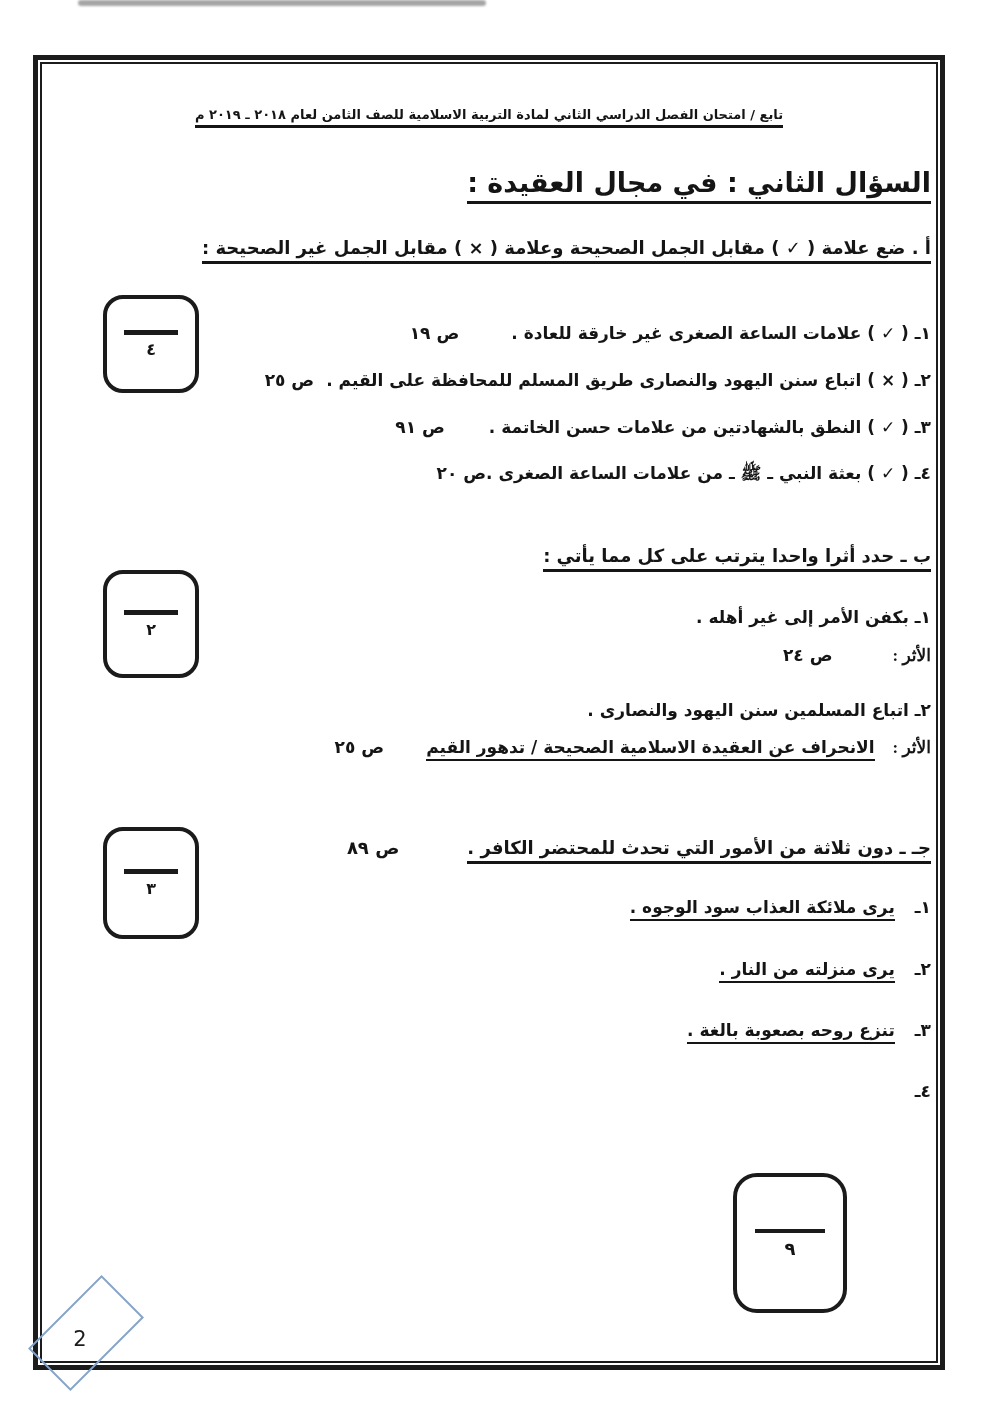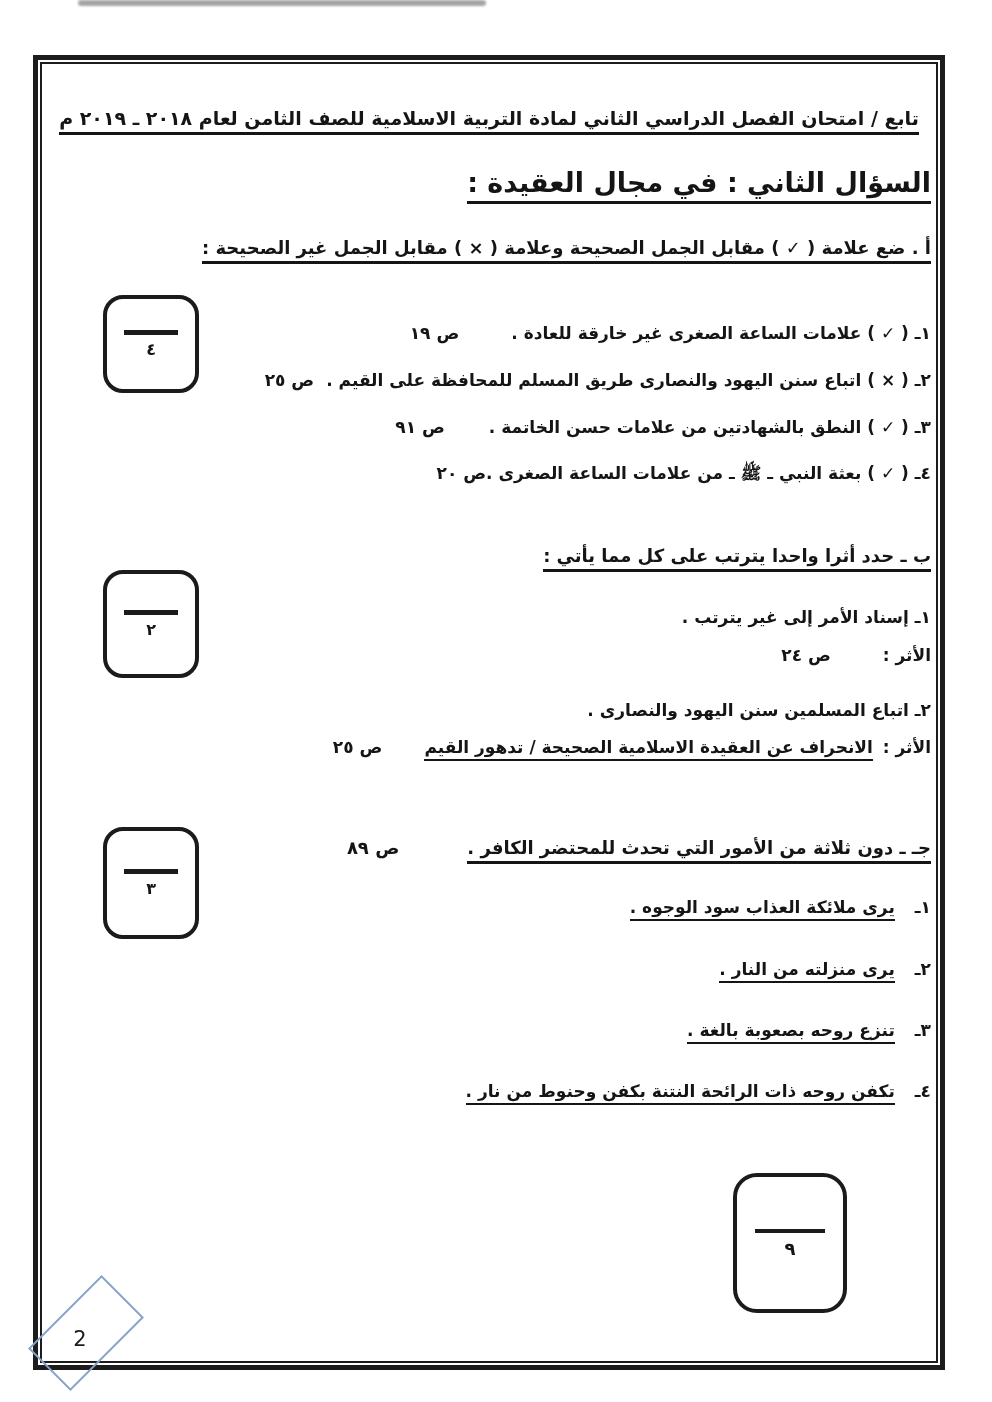--- a/index.html
+++ b/index.html
@@ -17,35 +17,35 @@
     border:5px solid #1c1c1c;
   }
   .frame-inner{position:absolute;inset:2px;border:2px solid #1c1c1c;}
   .content{
     position:absolute;left:33px;top:55px;width:912px;height:1315px;
     direction:rtl;
   }
   .line{position:absolute;right:14px;left:14px;display:flex;align-items:baseline;white-space:nowrap;}
   .u{border-bottom:3px solid #151515;padding-bottom:3px;}
   .u2{border-bottom:2.5px solid #151515;padding-bottom:2px;}
-  .header-line{top:52px;justify-content:center;font-size:19px;text-align:center;}
+  .header-line{top:52px;justify-content:center;font-size:13px;text-align:center;}
   .section-title{top:112px;font-size:27px;}
   .part-heading{font-size:18px;}
   .pa-head{top:182px;}
   .item{font-size:17px;}
   .pg{margin-right:0;}
   .a1{top:268px;}.a2{top:315px;}.a3{top:362px;}.a4{top:408px;}
   .a1 .pg{margin-right:52px;}
   .a2 .pg{margin-right:12px;}
   .a3 .pg{margin-right:44px;}
   .a4 .pg{}
   .pb-head{top:490px;}
   .bq1{top:552px;}.ba1{top:590px;}
   .bq2{top:645px;}.ba2{top:682px;}
-  .ans-row .lbl{margin-left:10px;}
+  .ans-row .lbl{margin-left:18px;font-family:Liberation Serif, serif;}
   .ans-row .pg{margin-right:42px;}
   .pc-head{top:782px;}
   .pc-head .pg{margin-right:68px;}
   .c1{top:842px;}.c2{top:904px;}.c3{top:965px;}.c4{top:1026px;}
   .c-num{margin-left:20px;}
   .score-box{
     position:absolute;border:4px solid #1b1b1b;border-radius:20px;
     display:flex;flex-direction:column;align-items:center;justify-content:center;
     gap:7px;background:#fff;
   }
@@ -116,21 +116,21 @@
     <div class="line part-heading pb-head">
       <span class="u">ب ـ حدد أثرا واحدا يترتب على كل مما يأتي :</span>
     </div>
 
     <div class="score-box box-b">
       <div class="score-line"></div>
       <div class="score-num">٢</div>
     </div>
 
     <div class="line item bq1">
-      <span>١ـ إسناد الأمر إلى غير يترتب .</span>
+      <span>١ـ بكفن الأمر إلى غير أهله .</span>
     </div>
     <div class="line item ans-row ba1">
       <span class="lbl">الأثر :</span>
       <span class="pg">ص ٢٤</span>
     </div>
 
     <div class="line item bq2">
       <span>٢ـ اتباع المسلمين سنن اليهود والنصارى .</span>
     </div>
     <div class="line item ans-row ba2">
@@ -156,21 +156,20 @@
     <div class="line item c2">
       <span class="c-num">٢ـ</span>
       <span class="u2">يرى منزلته من النار .</span>
     </div>
     <div class="line item c3">
       <span class="c-num">٣ـ</span>
       <span class="u2">تنزع روحه بصعوبة بالغة .</span>
     </div>
     <div class="line item c4">
       <span class="c-num">٤ـ</span>
-      <span class="u2">تكفن روحه ذات الرائحة النتنة بكفن وحنوط من نار .</span>
     </div>
 
     <div class="score-box box-total">
       <div class="score-line"></div>
       <div class="score-num">٩</div>
     </div>
 
   </div>
 
   <div class="stamp"></div>

